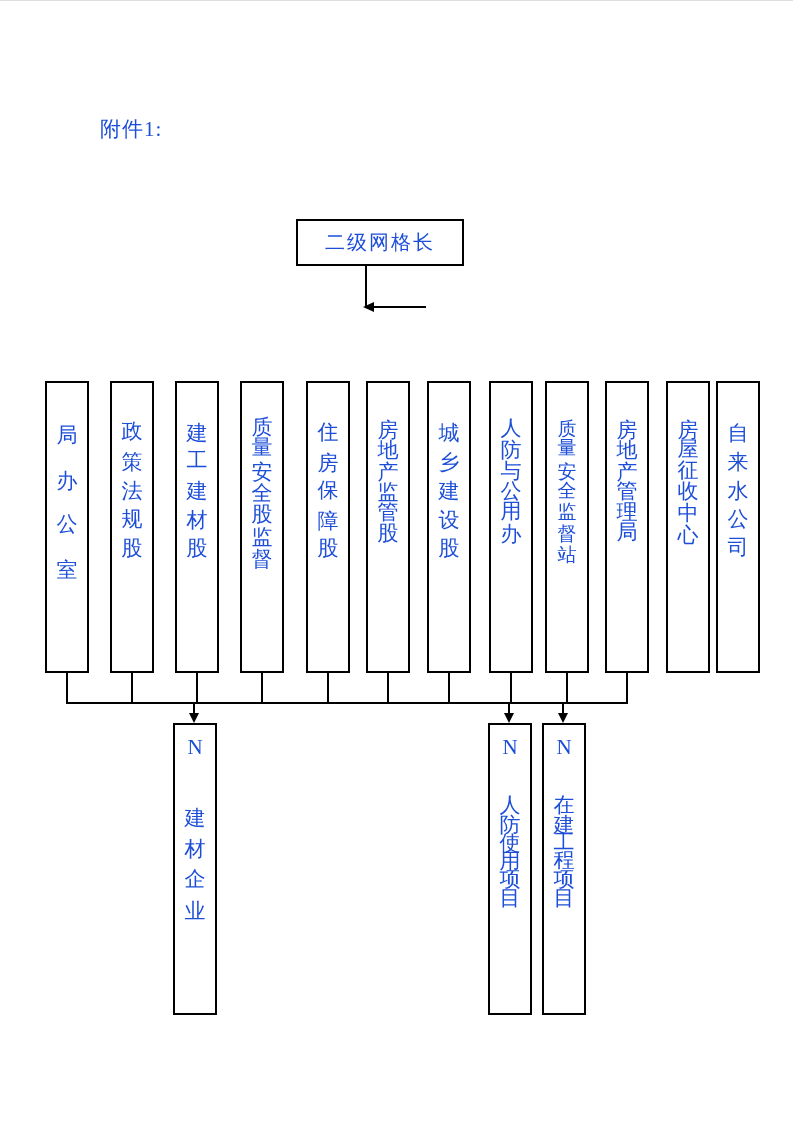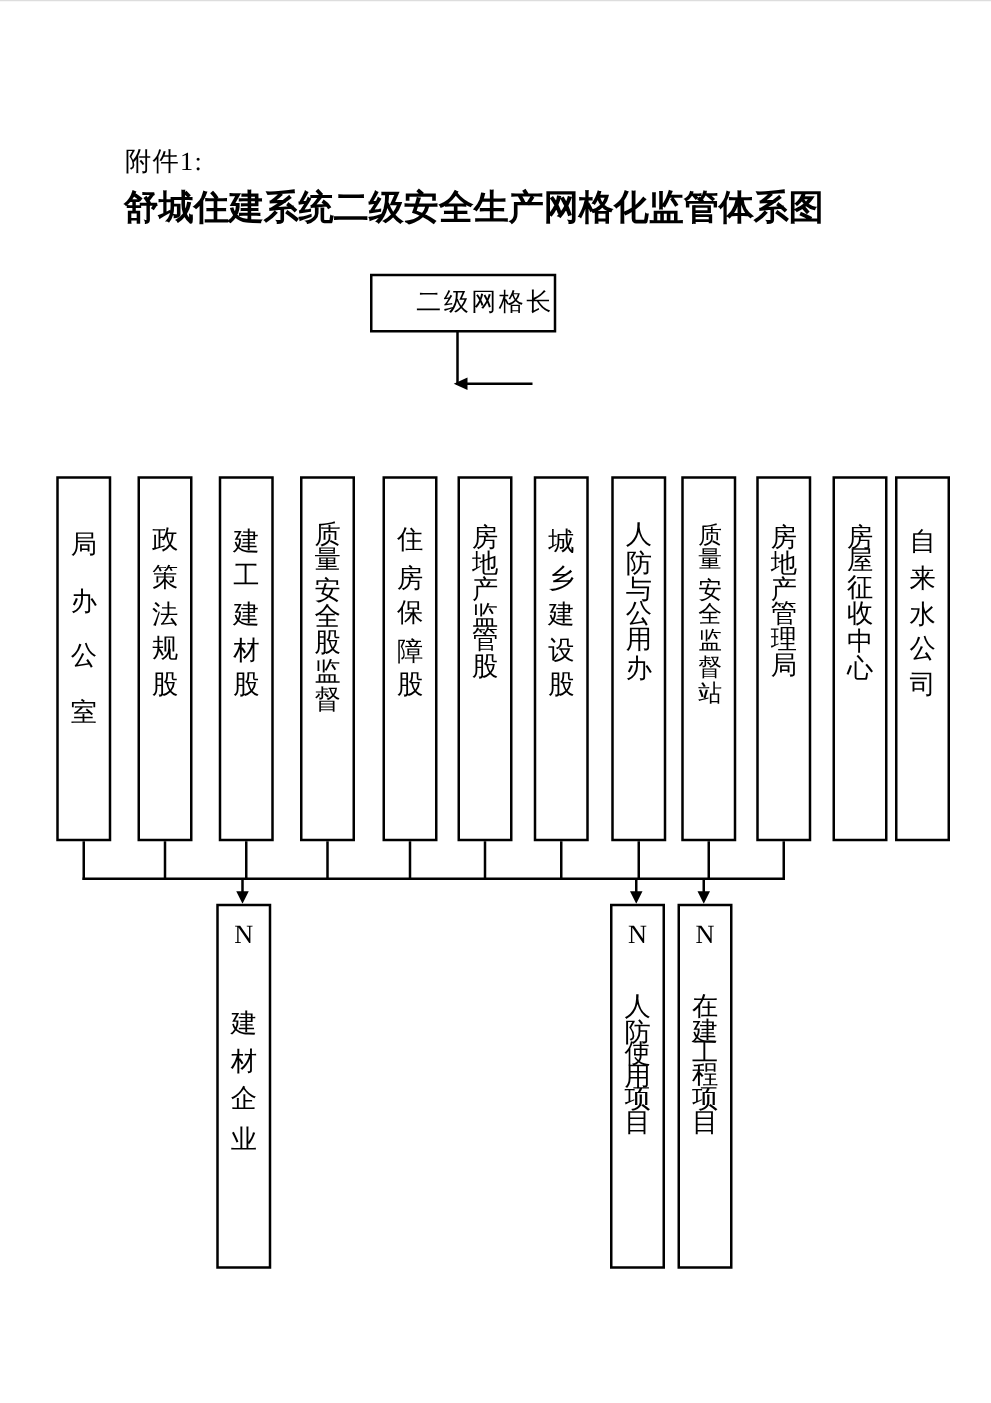--- a/index.html
+++ b/index.html
@@ -2,40 +2,40 @@
 <html lang="zh"><head>
 <meta charset="utf-8">
 <title>Org Diagram</title>
 <style>
   html,body{margin:0;padding:0;background:#ffffff;}
   .page{
     position:relative;
     width:793px;height:1122px;
     background:#ffffff;
     font-family:"Liberation Serif","DejaVu Serif",serif;
-    color:#000000;
+    color:#1d4ed8;
     overflow:hidden;
     border-top:1px solid #ddd;
   }
   .attachment{
     position:absolute;left:100px;top:114px;
     font-size:21px;letter-spacing:1px;
   }
   .title{
     position:absolute;left:99px;top:146px;margin:0;
     font-family:"Liberation Sans","DejaVu Sans",sans-serif;
     font-size:28px;font-weight:bold;letter-spacing:0px;white-space:nowrap;
   }
   
   .hnode{
     position:absolute;box-sizing:border-box;
     border:2px solid #000;background:#fff;
     font-size:20px;text-align:center;letter-spacing:2px;
   }
-  .n-leader{left:296px;top:218px;width:149px;height:47px;line-height:43px;text-align:right;}
+  .n-leader{left:296px;top:218px;width:168px;height:47px;line-height:43px;}
   .n-group {left:426px;top:284px;width:220px;height:50px;line-height:46px;}
   
   .seg{position:absolute;background:#000;}
   .v-top   {left:365px;top:263px;width:2px;height:44px;}
   .h-top   {left:369px;top:305px;width:57px;height:2px;}
   .arr-left{
     position:absolute;left:363px;top:301px;width:0;height:0;
     border-top:5px solid transparent;border-bottom:5px solid transparent;
     border-right:11px solid #000;
   }
@@ -70,21 +70,20 @@
   }
   .sub5{letter-spacing:31px;padding-top:10px;}
   .sub7{letter-spacing:19px;padding-top:10px;}
 </style>
 </head>
 <body>
 
 <div class="page">
 
   <div class="attachment">附件1:</div>
-  <h1 class="title">舒城住建系统二级安全生产网格化监管体系图</h1>
 
   <div class="hnode n-leader">二级网格长</div>
 
   <div class="seg v-top"></div>
   <div class="seg h-top"></div>
   <div class="arr-left"></div>
 
   <div class="vbox v4" style="left:45px">局办公室</div>
   <div class="vbox v5" style="left:110px">政策法规股</div>
   <div class="vbox v5" style="left:175px">建工建材股</div>

